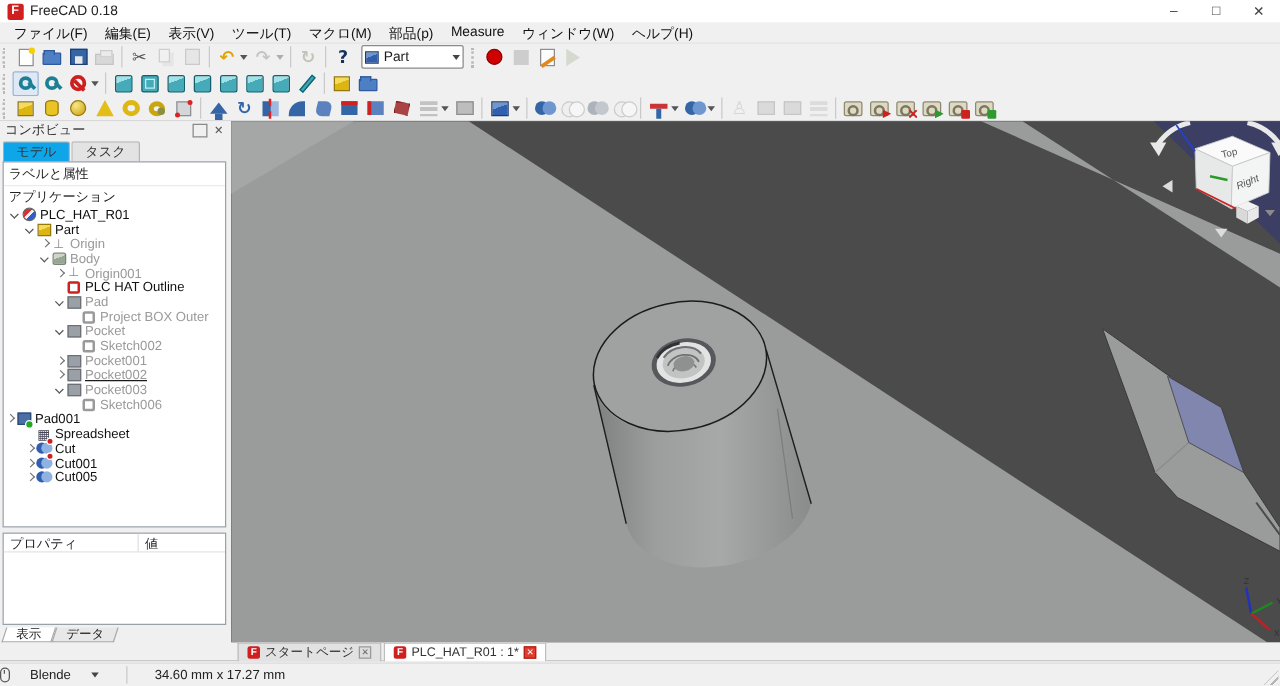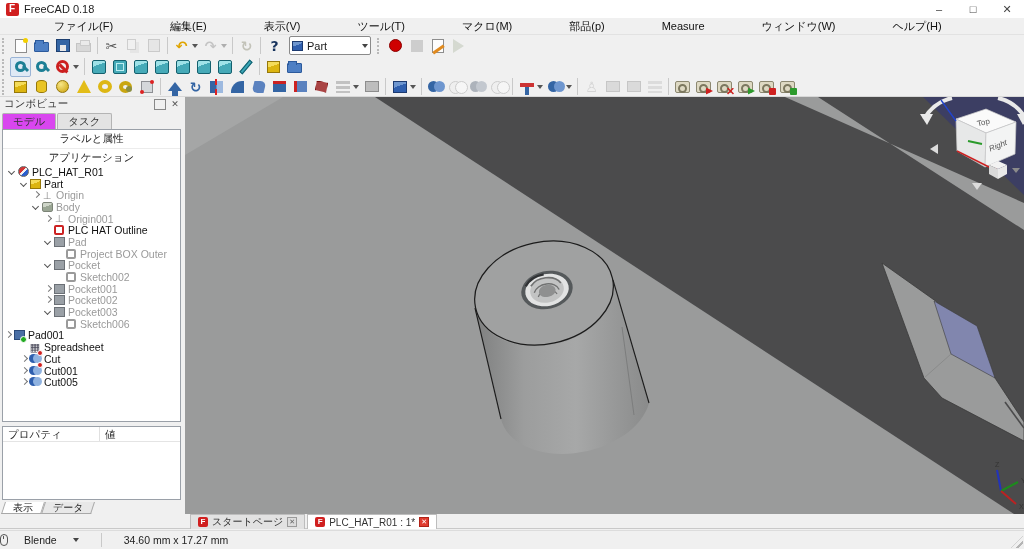--- a/index.html
+++ b/index.html
@@ -13,21 +13,21 @@
     display:flex; align-items:center; padding-left:6px; }
   .fclogo { width:13px; height:13px; border-radius:2px; background:#d01f1f; position:relative; margin-right:5px; flex:0 0 auto; }
   .fclogo::before { content:"F"; position:absolute; left:3px; top:0px; color:#fff; font-size:10px; font-weight:bold; }
   .titlebar .wtitle { font-size:11px; color:#222; }
   .wincontrols { position:absolute; right:0; top:0; height:18px; display:flex; }
   .wincontrols span { width:34px; height:18px; display:flex; align-items:center; justify-content:center; color:#444; font-size:11px; }
 
   
   .menubar { position:absolute; left:0; top:18px; width:1024px; height:17px; background:#f0f0f0;
     display:flex; align-items:center; padding-left:4px; border-bottom:1px solid #e2e2e2; }
-  .menubar .mitem { padding:10px 7px; font-size:11px; color:#111;margin-left:43px; }
+  .menubar .mitem { padding:10px 7px; font-size:11px; color:#111; }
 
   
   .tbrow { position:absolute; left:0; width:1024px; background:#f0f0f0; display:flex; align-items:center; }
   #tb1 { top:35px; height:21px; }
   #tb2 { top:56px; height:21px; }
   #tb3 { top:77px; height:20px; border-bottom:1px solid #d8d8d8; }
   .grip { width:5px; height:16px; margin:0 3px 0 2px; border-left:2px dotted #b9b9b9; }
   .sep  { width:1px; height:17px; background:#c9c9c9; margin:0 3px; }
   .ic { width:21px; height:20px; display:flex; align-items:center; justify-content:center; position:relative; border-radius:2px; flex:0 0 auto; }
   .ic.pressed { border:1px solid #9ab4d6; background:#dfe9f5; }
@@ -108,22 +108,22 @@
   .main { position:absolute; left:0; top:97px; width:1024px; height:417px; }
 
   
   .panel { position:absolute; left:0; top:0; width:185px; height:417px; background:#f0f0f0; }
   .panel-title { height:14px; display:flex; align-items:center; padding:0 4px; font-size:10.5px; color:#333; }
   .panel-title .sp { flex:1; }
   .panel-title .pbtn { width:12px; height:11px; margin-left:3px; color:#555; font-size:9px; display:flex; align-items:center; justify-content:center; }
   .pbtn.dock { border:1px solid #888; }
   .ptabs { display:flex; padding-left:2px; height:16px; margin-top:2px; }
   .ptab { padding:1px 10px 0; font-size:10.5px; color:#333; border:1px solid #b4b4b4; border-bottom:none; background:#e3e3e3; border-radius:2px 2px 0 0; margin-right:1px; }
-  .ptab.active { background:#d946ef; position:relative; z-index:2; }
-  .treebox { position:absolute; left:2px; right:4px; top:32px; bottom:92px; background:#fff; border:1px solid #9aa0a8; overflow:hidden;text-align:center; }
+  .ptab.active { background:#0ea5e9; position:relative; z-index:2; }
+  .treebox { position:absolute; left:2px; right:4px; top:32px; bottom:92px; background:#fff; border:1px solid #9aa0a8; overflow:hidden; }
   .tree-colhdr { padding:2px 4px; font-size:10.5px; color:#222; border-bottom:1px solid #ececec; }
   .tree-root { padding:2px 4px 1px; font-size:10.5px; color:#222; }
   .trow { display:flex; align-items:center; height:11.7px; font-size:10.5px; white-space:nowrap; }
   .trow .lbl { margin-left:3px; color:#111; }
   .trow.gray .lbl { color:#9a9a9a; }
   .exp { width:10px; height:10px; position:relative; flex:0 0 auto; }
   .exp.closed::before { content:""; position:absolute; left:3px; top:2px; width:4px; height:4px; border-right:1.3px solid #777; border-top:1.3px solid #777; transform:rotate(45deg); }
   .exp.open::before { content:""; position:absolute; left:2px; top:2px; width:4px; height:4px; border-right:1.3px solid #555; border-bottom:1.3px solid #555; transform:rotate(45deg); }
   .ticon { width:12px; height:12px; position:relative; flex:0 0 auto; display:flex; align-items:center; justify-content:center; }
   .t-doc { width:11px; height:11px; border-radius:50%; background:linear-gradient(135deg,#d33535 0 42%,#f2f2f2 42% 58%,#2a5fd0 58% 100%); border:1px solid #666; }
@@ -140,21 +140,21 @@
   .t-cut::before,.t-cut::after { content:""; position:absolute; top:1px; width:9px; height:9px; border-radius:50%; }
   .t-cut::before { left:0; background:#2f5fae; }
   .t-cut::after { left:4px; background:#8fb2e0; }
   .t-cutb::before { left:0; background:#2f5fae; }
   .t-cutb::after { left:4px; background:#8fb2e0; }
   .badge-r { position:absolute; right:-2px; top:-3px; width:6px; height:6px; border-radius:50%; background:#d01f1f; border:1px solid #fff; z-index:2; }
 
   .propbox { position:absolute; left:2px; right:4px; bottom:14px; height:74px; background:#fff; border:1px solid #9aa0a8; }
   .prophdr { display:flex; height:15px; border-bottom:1px solid #e4e4e4; font-size:10.5px; color:#222; }
   .prophdr div { padding:1px 5px; }
-  .prophdr .c1 { width:97px; border-right:1px solid #e0e0e0; }
+  .prophdr .c1 { width:108px; border-right:1px solid #e0e0e0; }
 
   .paneltabs { position:absolute; left:0; bottom:0; height:14px; display:flex; align-items:flex-end; padding-left:3px; }
   .btab { font-size:10px; color:#222; padding:0 9px; border:1px solid #a8a8a8; border-top:none; background:#e8e8e8; transform:skewX(-18deg); height:12px; line-height:12px; }
   .btab span { display:block; transform:skewX(18deg); }
   .btab.active { background:#fff; }
 
   
   .viewport { position:absolute; left:185px; top:0; width:839px; height:417px; background:#4b4b4c; }
   svg text { font-family:"Liberation Sans",sans-serif; }
 
@@ -522,21 +522,21 @@
               </span>
               <span class="lbl">Sketch002</span>
             </div>
             <div class="trow gray" style="padding-left: 40px;">
               <span class="exp closed"></span>
               <span class="ticon">
                 <span class="t-pad"></span>
               </span>
               <span class="lbl">Pocket001</span>
             </div>
-            <div class="trow gray" style="padding-left: 40px;">
+            <div class="trow gray" style="padding-left: 40px; text-decoration: underline;">
               <span class="exp closed"></span>
               <span class="ticon">
                 <span class="t-pad"></span>
               </span>
               <span class="lbl">Pocket002</span>
             </div>
             <div class="trow gray" style="padding-left: 40px;">
               <span class="exp open"></span>
               <span class="ticon">
                 <span class="t-pad"></span>

